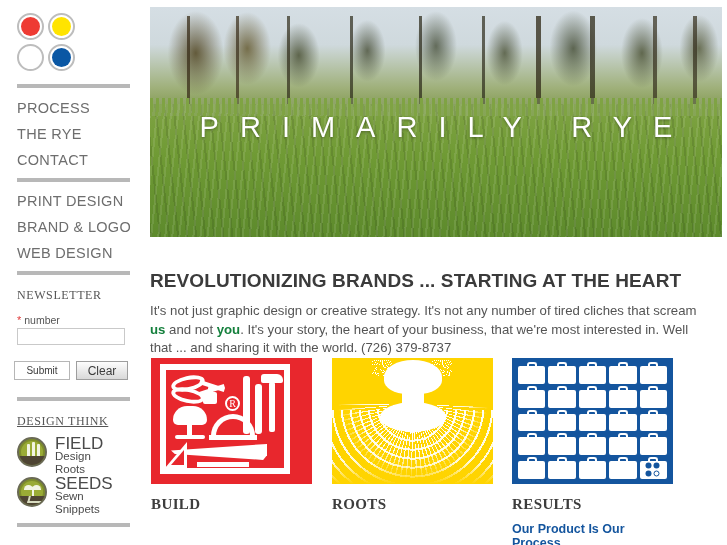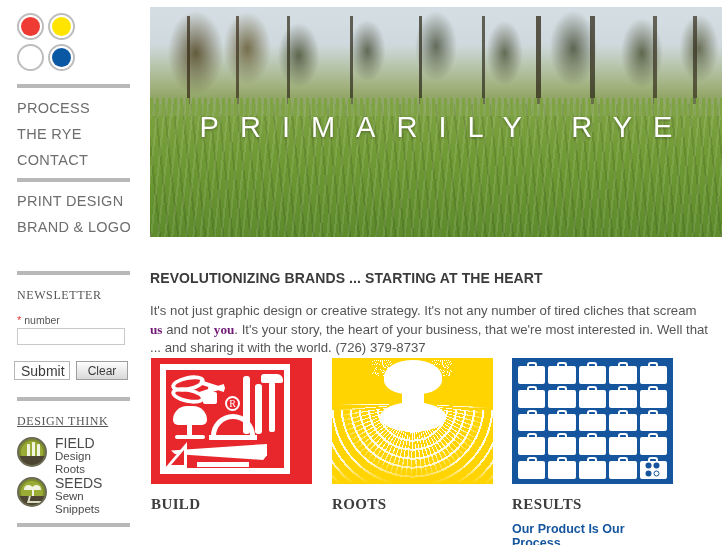--- a/index.html
+++ b/index.html
@@ -96,21 +96,21 @@
     font-size: 11px;
     padding: 0 3px;
     color: #333;
   }
 
   .btn {
     position: absolute; top: 361px;
     height: 19px;
     box-sizing: border-box;
     font-family: "Liberation Sans", sans-serif;
-    font-size: 14px;
+    font-size: 10px;
     color: #3c3c3c;
     cursor: pointer;
   }
   .btn.submit {
     left: 14px; width: 56px;
     background: #ffffff;
     border: 1px solid #b6b6b6;
   }
   .btn.clear {
     left: 76px; width: 52px;
@@ -172,21 +172,21 @@
     border-bottom: 2px solid #d8dcc0;
     transform: skewX(-14deg);
   }
 
   .think-text {
     position: absolute; left: 38px; top: 0;
     line-height: 13px;
   }
   .think-text .tt-title {
     display: block;
-    font-size: 14px; color: #4a4a4a; text-align: right;
+    font-size: 17px; color: #4a4a4a; text-align: right;
   }
   .think-text .tt-sub {
     display: block;
     font-size: 11.5px; color: #4a4a4a;
   }
 
   
   .main {
     position: absolute; left: 150px; top: 0;
     width: 577px; height: 545px;
@@ -250,33 +250,33 @@
     font-size: 29px;
     font-weight: 300;
     letter-spacing: 21px;
     text-indent: 21px;
     white-space: nowrap;
     text-shadow: 0 1px 3px rgba(0,0,0,.35);
   }
 
   .lead-head {
     position: absolute; left: 0; top: 270px;
-    font-size: 14px;
+    font-size: 19px;
     font-weight: bold;
     color: #3b3b3b;
     letter-spacing: .1px;
   }
   .lead-body {
     position: absolute; left: 0; top: 289px;
     width: 558px;
     font-size: 13.2px;
     line-height: 18.5px;
     color: #545454;
   }
-  .lead-body b { color: #701a75; font-family: Liberation Serif, serif; }
+  .lead-body b { color: #15803d; }
 
   .cards {
     position: absolute; left: 0; top: 358px;
     width: 577px; height: 187px;
   }
   .card {
     position: absolute; top: 0;
     width: 161px;
   }
   .card.c1 { left: 1px; }
@@ -523,20 +523,23 @@
     </ul>
 
     <div class="rule r2"></div>
 
     <ul class="navlist n2">
       <li>
         <a href="#">PRINT DESIGN</a>
       </li>
       <li>
         <a href="#">BRAND &amp; LOGO</a>
+      </li>
+      <li>
+        <a href="#">WEB DESIGN</a>
       </li>
     </ul>
 
     <div class="rule r3"></div>
 
     <div class="side-head newsletter">NEWSLETTER</div>
 
     <div class="form-label">
       <span class="req">*</span>
       <span>number</span>

